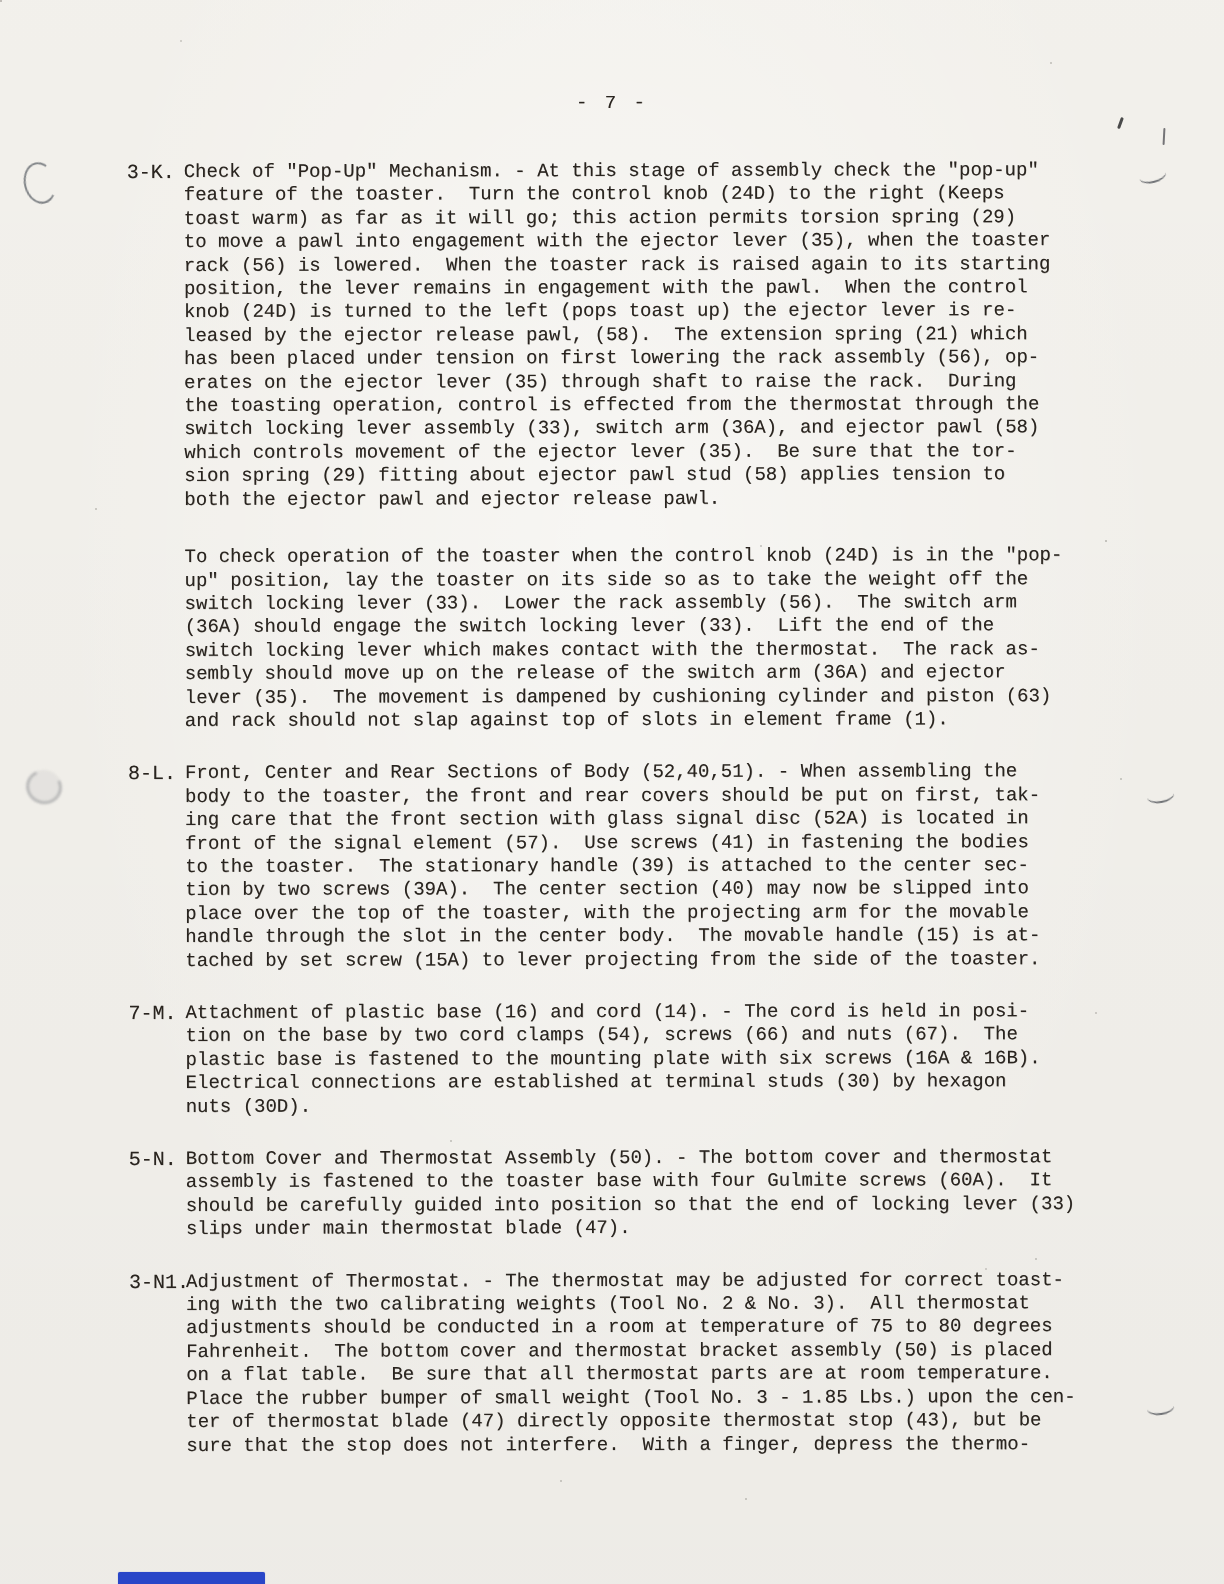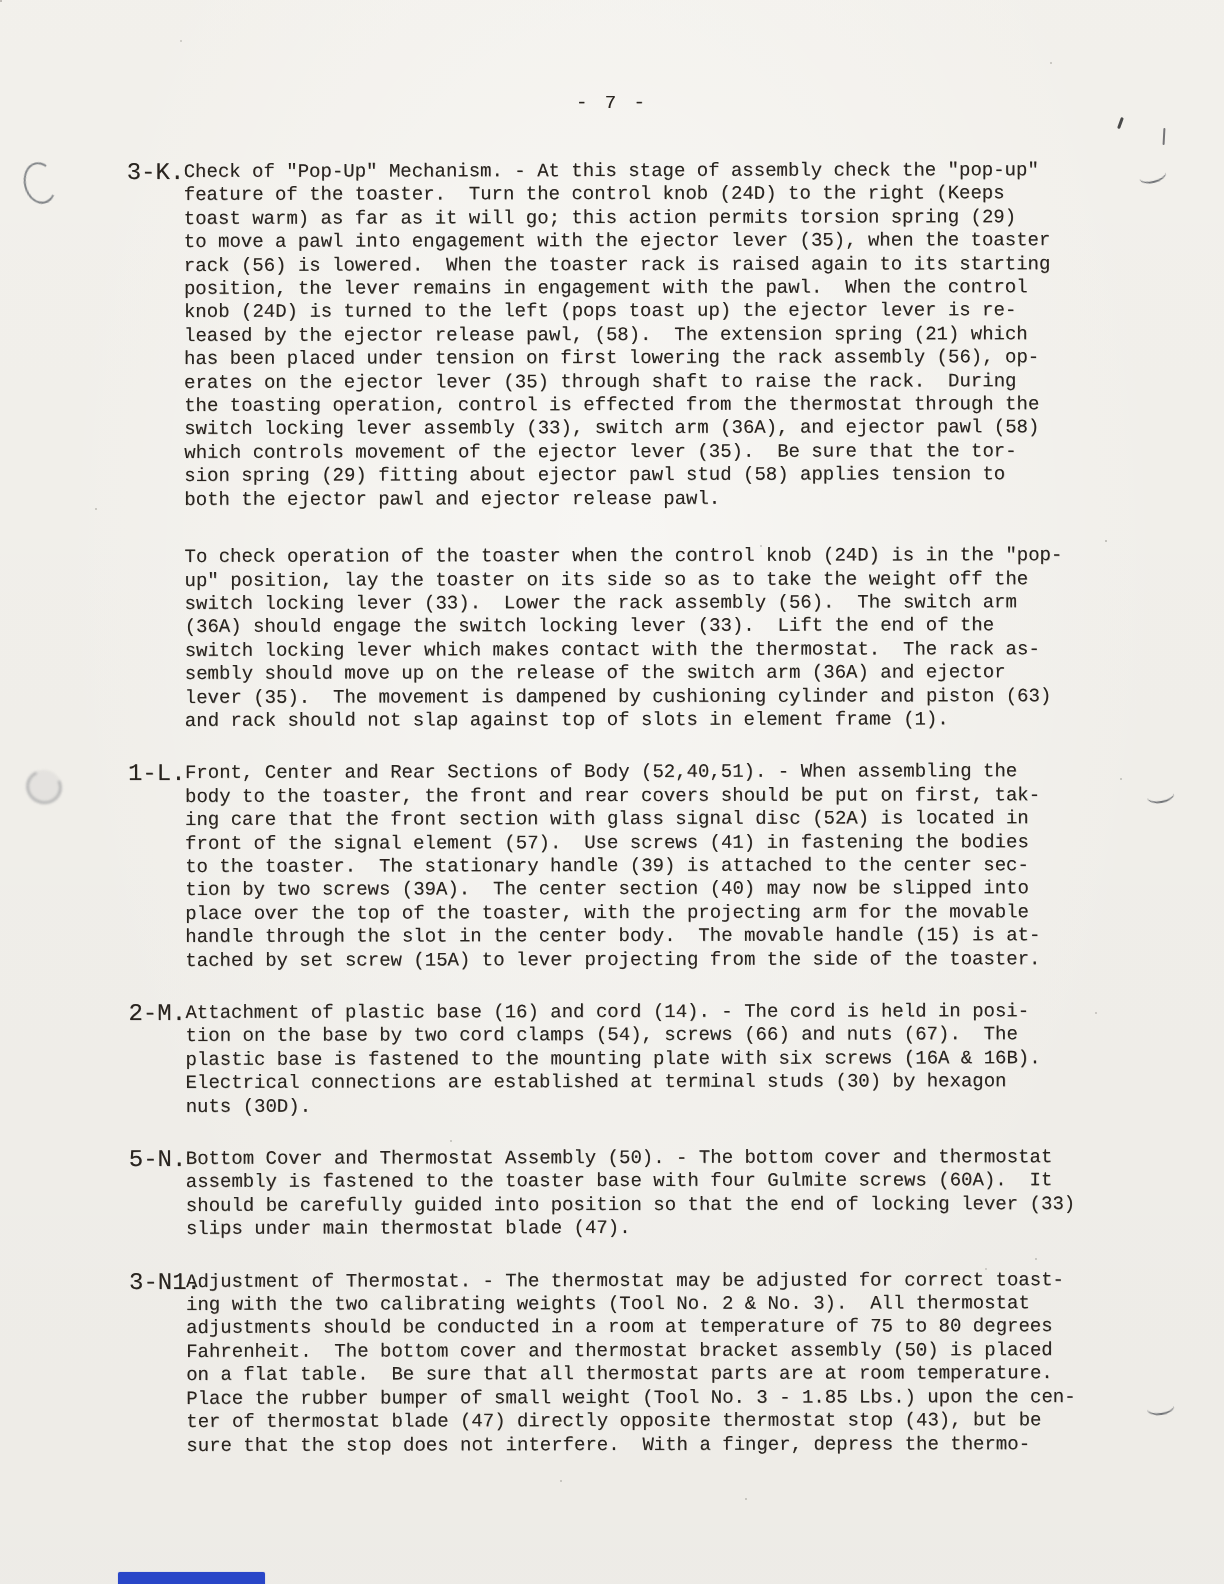--- a/index.html
+++ b/index.html
@@ -32,21 +32,21 @@
     font-size:19px;letter-spacing:3px;
   }
   .content{
     position:absolute;left:128px;top:160px;width:982px;
     display:flex;flex-direction:column;gap:29px;
     transform:rotate(-0.12deg);
   }
   .section{display:flex;align-items:flex-start;}
   .label{
     flex:0 0 57px;width:57px;
-    font-size:24px;line-height:23.4px;
+    font-size:20px;line-height:23.4px;
     white-space:nowrap;
   }
   .body{flex:1;min-width:0;}
   .para{
     margin:0;
     font-size:19px;line-height:23.4px;
     white-space:pre-wrap;
   }
   .para + .para{margin-top:34px;}
 
@@ -145,36 +145,36 @@
 switch locking lever (33).  Lower the rack assembly (56).  The switch arm
 (36A) should engage the switch locking lever (33).  Lift the end of the
 switch locking lever which makes contact with the thermostat.  The rack as-
 sembly should move up on the release of the switch arm (36A) and ejector
 lever (35).  The movement is dampened by cushioning cylinder and piston (63)
 and rack should not slap against top of slots in element frame (1).</p>
       </div>
     </section>
 
     <section class="section">
-      <div class="label">1-L.</div>
+      <div class="label">8-L.</div>
       <div class="body">
         <p class="para">Front, Center and Rear Sections of Body (52,40,51). - When assembling the
 body to the toaster, the front and rear covers should be put on first, tak-
 ing care that the front section with glass signal disc (52A) is located in
 front of the signal element (57).  Use screws (41) in fastening the bodies
 to the toaster.  The stationary handle (39) is attached to the center sec-
 tion by two screws (39A).  The center section (40) may now be slipped into
 place over the top of the toaster, with the projecting arm for the movable
 handle through the slot in the center body.  The movable handle (15) is at-
 tached by set screw (15A) to lever projecting from the side of the toaster.</p>
       </div>
     </section>
 
     <section class="section">
-      <div class="label">2-M.</div>
+      <div class="label">7-M.</div>
       <div class="body">
         <p class="para">Attachment of plastic base (16) and cord (14). - The cord is held in posi-
 tion on the base by two cord clamps (54), screws (66) and nuts (67).  The
 plastic base is fastened to the mounting plate with six screws (16A &amp; 16B).
 Electrical connections are established at terminal studs (30) by hexagon
 nuts (30D).</p>
       </div>
     </section>
 
     <section class="section">

